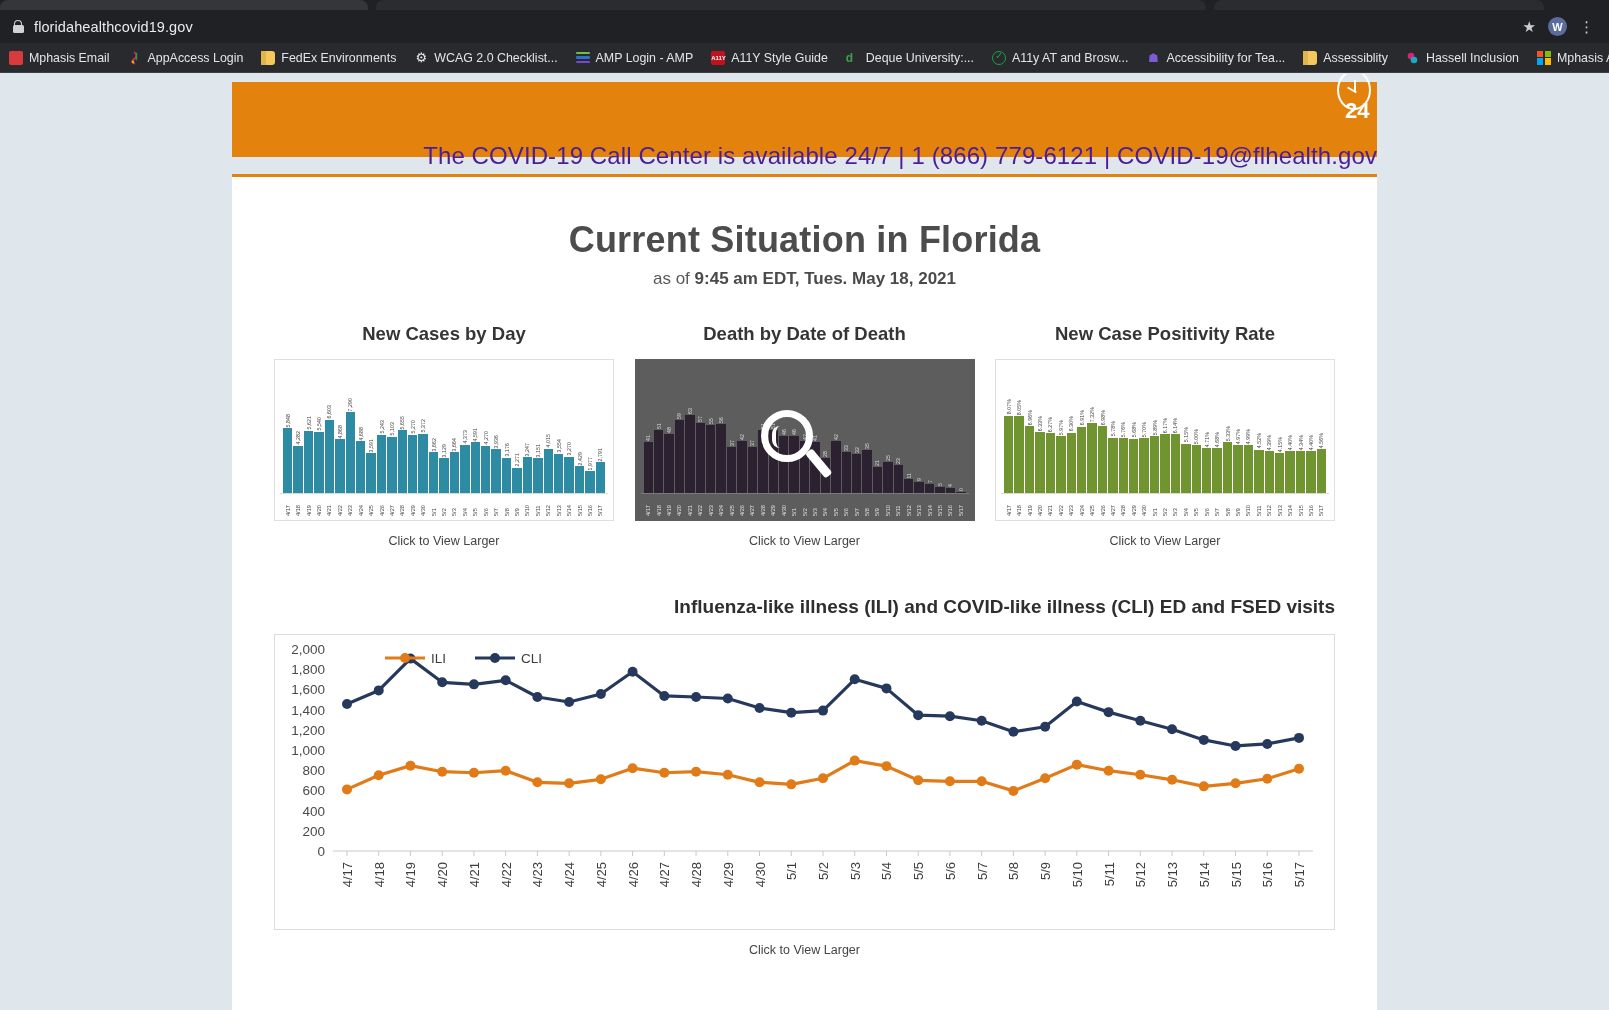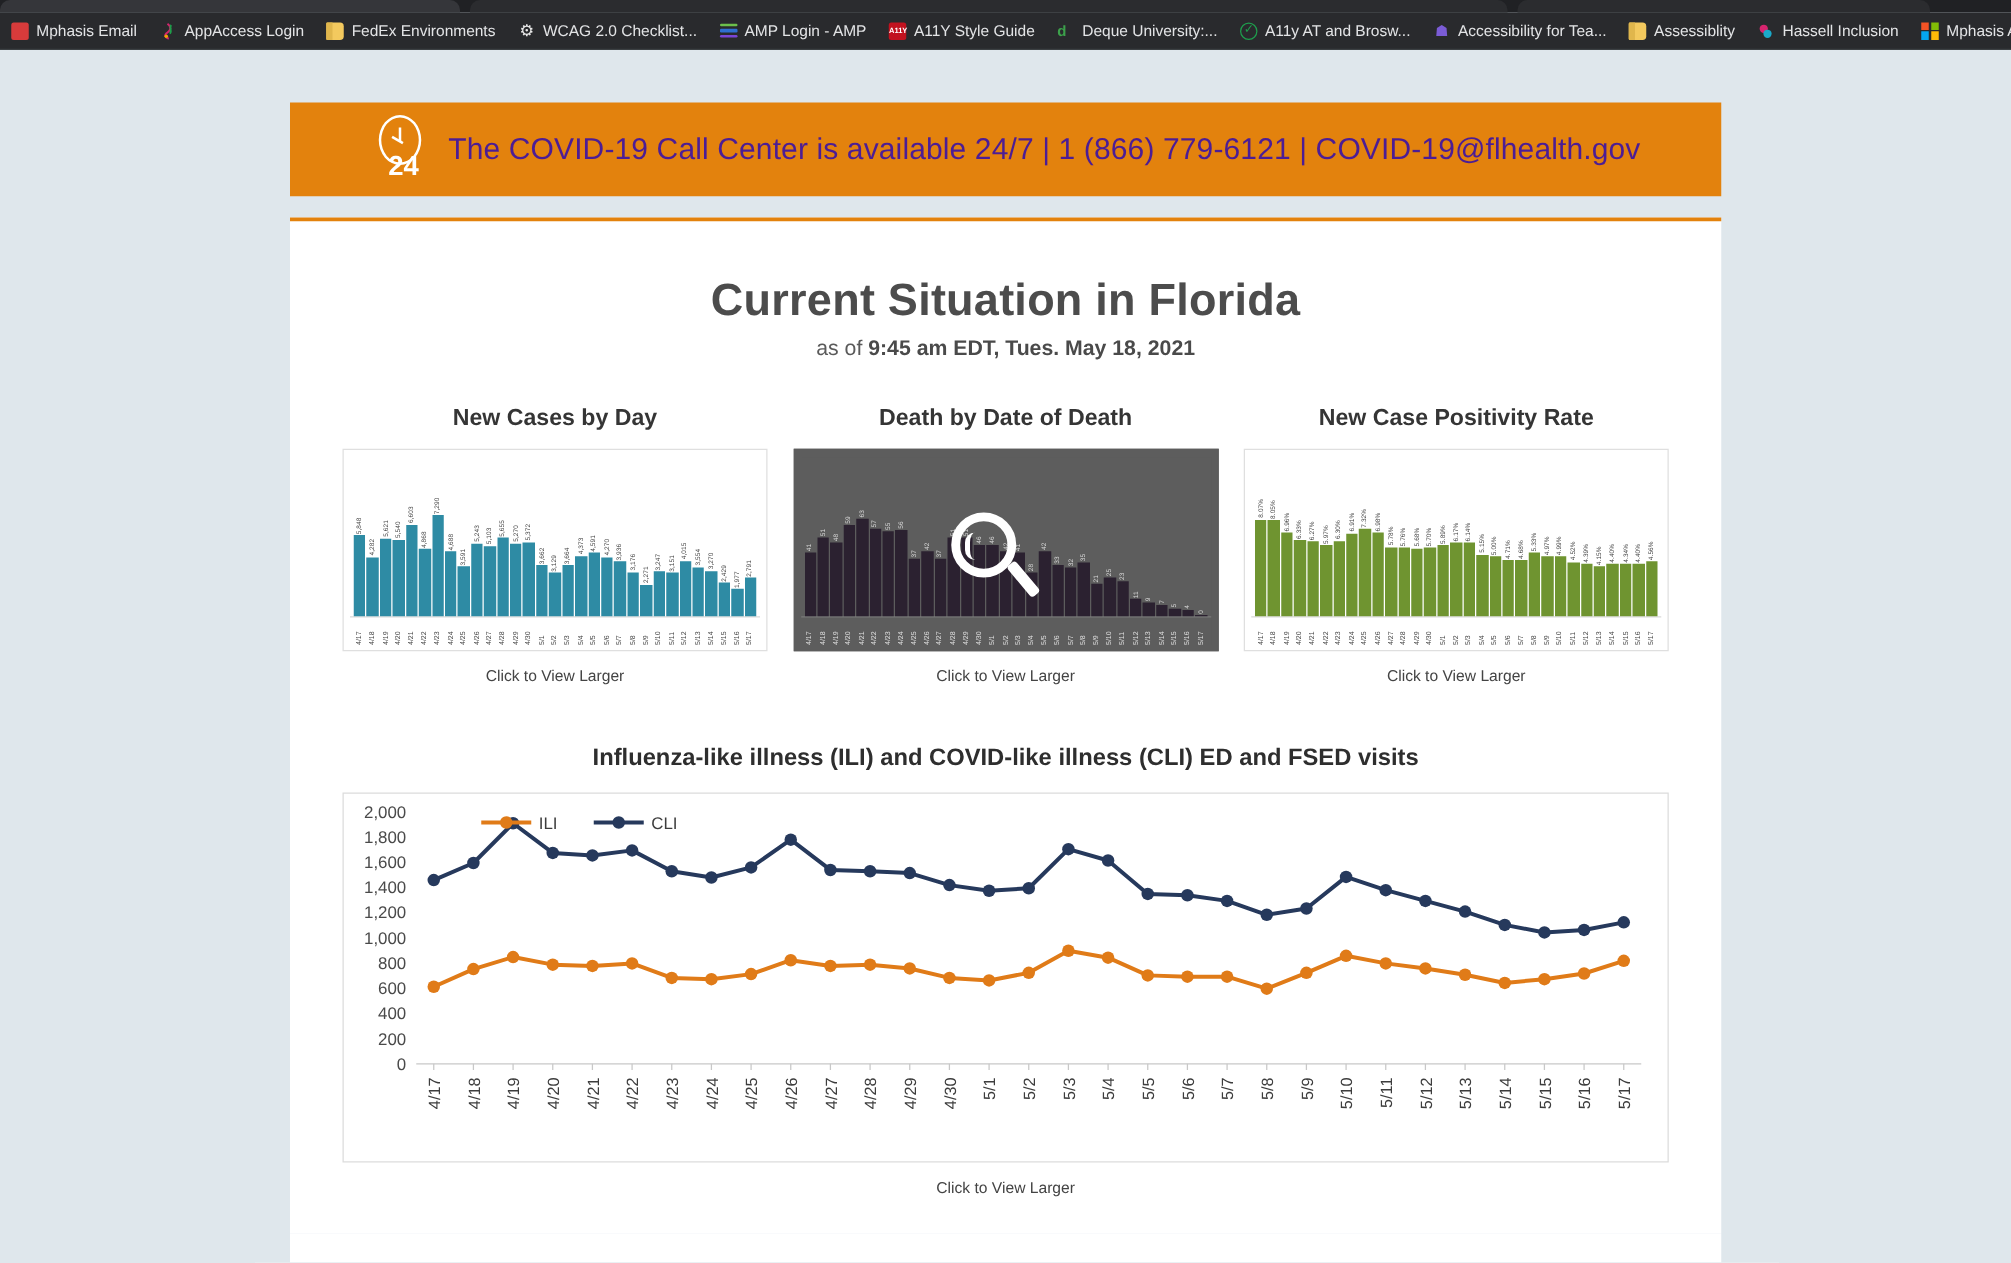--- a/index.html
+++ b/index.html
@@ -88,21 +88,21 @@
 
   
   .page {
     position: absolute; left:0; top: 74px; width: 1609px; height: 936px;
     background: #dfe7ec; overflow: hidden;
   }
   .page-inner { width: 1145px; margin: 0 auto; }
 
   .alert-banner {
     margin-top: 8px; height: 75px; background: #e3820d;
-    display: flex; align-items: center; justify-content: center; gap: 16px;
+    display: flex; align-items: flex-end; justify-content: center; gap: 16px; flex-direction: column;
   }
   .clock-24 {
     width: 46px; height: 56px; position: relative; flex: none;
   }
   .clock-24 .ring {
     position: absolute; left: 6px; top: 0; width: 34px; height: 40px;
     border: 2px solid #fff; border-radius: 50%;
   }
   .clock-24 .hand-v {
     position: absolute; left: 22.5px; top: 10px; width: 2px; height: 11px; background: #fff;
@@ -193,21 +193,21 @@
   }
   .magnifier .handle {
     position: absolute; left: 44px; top: 44px; width: 9px; height: 32px;
     background: #fff; border-radius: 3px; transform: rotate(-40deg);
     transform-origin: top left;
   }
 
   
   .line-section { margin-top: 48px; padding: 0 20px; }
   .line-heading {
-    text-align: center; font-size: 19px; font-weight: bold; color: #2e2e2e;
+    text-align: right; font-size: 19px; font-weight: bold; color: #2e2e2e;
     margin-bottom: 16px;
   }
   .line-frame {
     height: 296px; border: 1px solid #dcdcdc; background: #fff; position: relative;
   }
   .line-frame svg { display: block; }
 
   .line-caption { text-align:center; font-size:12.5px; color:#444; margin-top:13px; }
   .white-tail { background:#fff; height: 42px; }
 </style>
@@ -215,20 +215,32 @@
 <body>
 
 <div class="browser">
 
   <div class="tabstrip">
     <div class="tab-ghost t1"></div>
     <div class="tab-ghost t2"></div>
     <div class="tab-ghost t3"></div>
   </div>
 
+  <div class="omnibar">
+    <span class="lock-icon">
+      <span class="shackle"></span>
+        <span class="body"></span>
+    </span>
+    <span class="url-text">floridahealthcovid19.gov</span>
+    <span class="omni-right">
+      <span class="star-icon">★</span>
+      <span class="avatar-chip">W</span>
+      <span class="menu-dots">⋮</span>
+    </span>
+  </div>
 
   <div class="bookmarks">
     <div class="bm">
       <span class="bm-ico ico-mphasis"></span>
       <span>Mphasis Email</span>
     </div>
     <div class="bm">
       <span class="bm-ico">
         <svg width="14" height="14" viewBox="0 0 14 14">
             <path d="M6 1 C9 3 9 6 6 8 C3 10 4 12 7 13" stroke="#d6246e" stroke-width="1.6" fill="none"></path>

